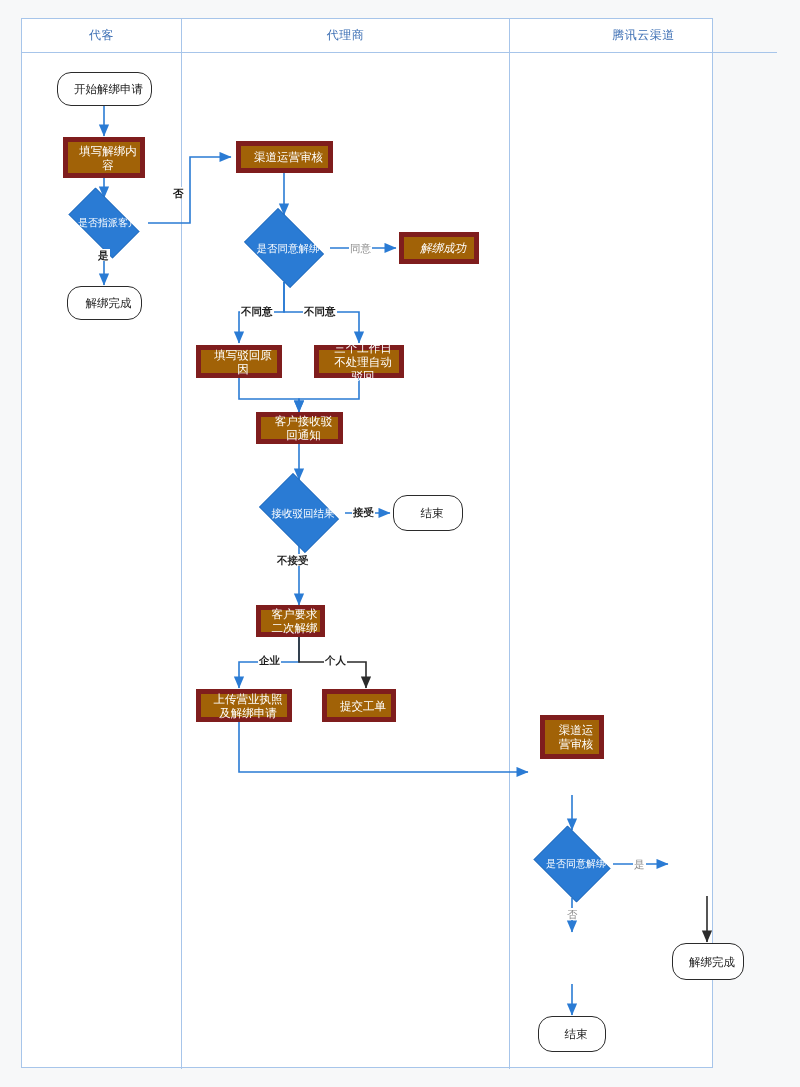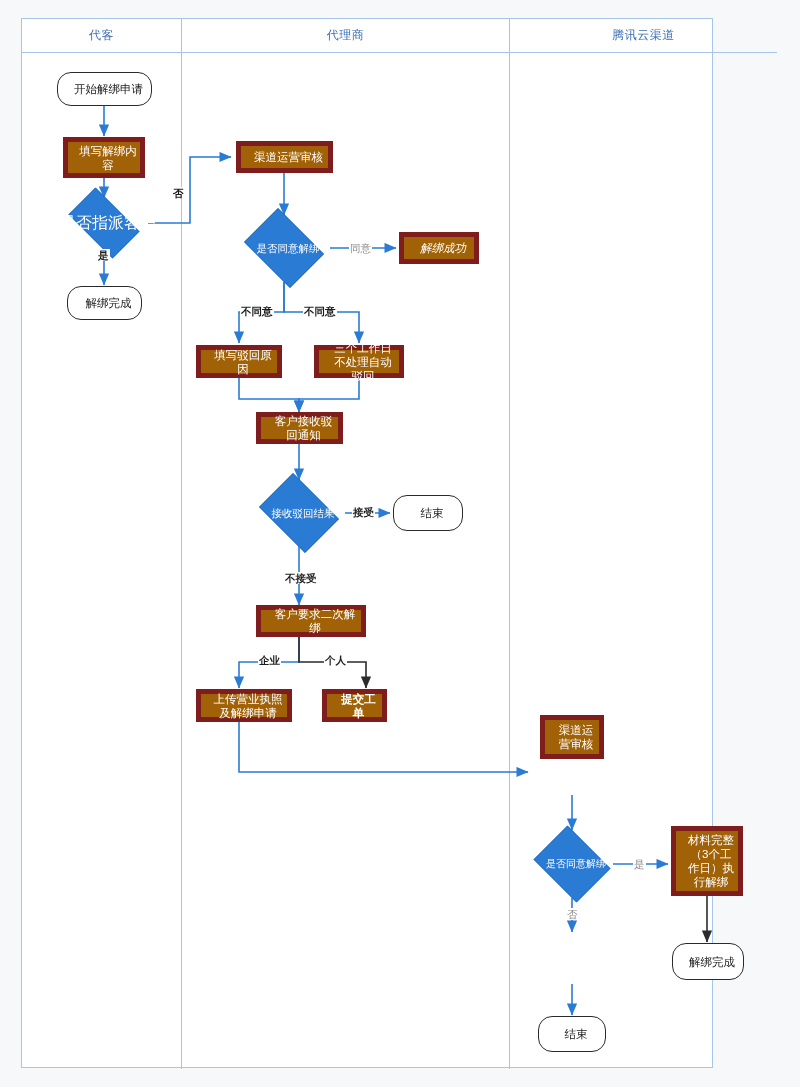--- a/index.html
+++ b/index.html
@@ -117,21 +117,21 @@
   <div class="node term" style="left:57px;top:72px;width:95px;height:34px;">
     <span>开始解绑申请</span>
   </div>
 
   <div class="node proc" style="left:63px;top:137px;width:82px;height:41px;">
     <span>填写解绑内容</span>
   </div>
 
   <div class="node dec" style="left:60px;top:196px;width:88px;height:54px;">
     <div class="dec-shape"></div>
-    <span class="dec-label" style="font-size:16px;">是否指派客户</span>
+    <span class="dec-label" style="font-size:10px;">是否指派客户</span>
   </div>
 
   <div class="node term" style="left:67px;top:286px;width:75px;height:34px;">
     <span>解绑完成</span>
   </div>
 
   <div class="node proc" style="left:236px;top:141px;width:97px;height:32px;">
     <span>渠道运营审核</span>
   </div>
 
@@ -158,59 +158,56 @@
 
   <div class="node dec" style="left:253px;top:479px;width:92px;height:68px;">
     <div class="dec-shape"></div>
     <span class="dec-label" style="font-size:10.5px;">接收驳回结果</span>
   </div>
 
   <div class="node term" style="left:393px;top:495px;width:70px;height:36px;">
     <span>结束</span>
   </div>
 
-  <div class="node proc" style="left:256px;top:605px;width:110px;height:32px;">
+  <div class="node proc" style="left:256px;top:605px;width:69px;height:32px;">
     <span>客户要求二次解绑</span>
   </div>
 
   <div class="node proc" style="left:196px;top:689px;width:96px;height:33px;">
     <span>上传营业执照及解绑申请</span>
   </div>
 
-  <div class="node proc" style="left:322px;top:689px;width:65px;height:33px;font-weight:bold;">
+  <div class="node proc" style="left:322px;top:689px;width:74px;height:33px;">
     <span>提交工单</span>
   </div>
 
   <div class="node proc" style="left:540px;top:715px;width:64px;height:44px;">
     <span>渠道运营审核</span>
   </div>
 
   <div class="node dec" style="left:529px;top:830px;width:86px;height:68px;">
     <div class="dec-shape"></div>
     <span class="dec-label" style="font-size:10px;">是否同意解绑</span>
   </div>
 
-  <div class="node proc" style="left:671px;top:826px;width:72px;height:70px;">
-    <span>材料完整（3个工作日）执行解绑</span>
-  </div>
 
   <div class="node term" style="left:672px;top:943px;width:72px;height:37px;">
     <span>解绑完成</span>
   </div>
 
 
   <div class="node term" style="left:538px;top:1016px;width:68px;height:36px;">
     <span>结束</span>
   </div>
 
   <div class="edge-label dark" style="left:172px;top:187px;">否</div>
   <div class="edge-label dark" style="left:97px;top:249px;">是</div>
   <div class="edge-label gray" style="left:349px;top:242px;">同意</div>
   <div class="edge-label dark" style="left:240px;top:305px;">不同意</div>
   <div class="edge-label dark" style="left:303px;top:305px;">不同意</div>
   <div class="edge-label dark" style="left:352px;top:506px;">接受</div>
-  <div class="edge-label dark" style="left:284px;top:554px;margin-top:18px;">不接受</div>
+  <div class="edge-label dark" style="left:276px;top:554px;">不接受</div>
   <div class="edge-label dark" style="left:258px;top:654px;">企业</div>
   <div class="edge-label dark" style="left:324px;top:654px;">个人</div>
   <div class="edge-label gray" style="left:633px;top:858px;">是</div>
   <div class="edge-label gray" style="left:566px;top:908px;">否</div>
 
 </div>
 
 </body></html>

